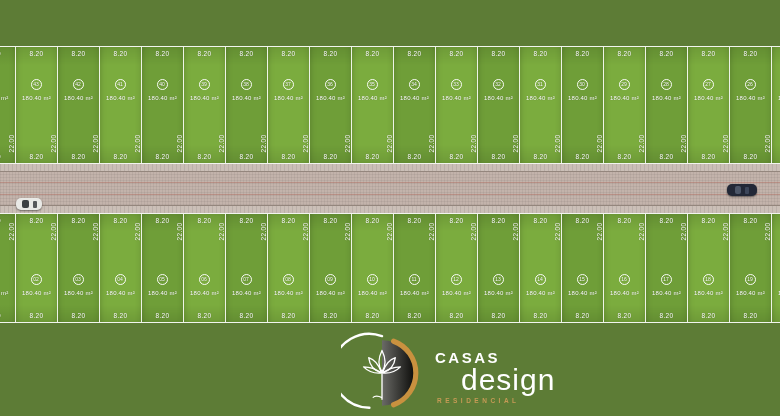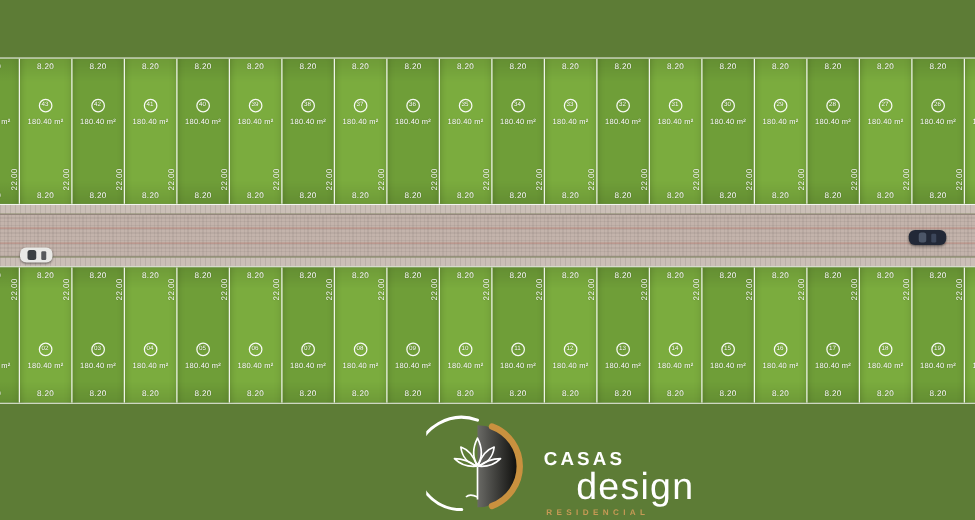--- a/index.html
+++ b/index.html
@@ -68,21 +68,21 @@
 
   .car{position:absolute;border-radius:5px;}
   .car-left{left:16px;top:26px;width:26px;height:12px;background:#e9e9e6;box-shadow:0 1px 2px rgba(0,0,0,.45);}
   .car-left .glass-f{position:absolute;left:6px;top:2px;width:7px;height:8px;background:#3c4043;border-radius:2px;}
   .car-left .glass-r{position:absolute;left:17px;top:2.5px;width:4px;height:7px;background:#56585b;border-radius:1px;}
   .car-right{left:727px;top:12px;width:30px;height:12px;background:#222837;box-shadow:0 1px 2px rgba(0,0,0,.5);}
   .car-right .glass-f{position:absolute;left:8px;top:2px;width:6px;height:8px;background:#4c5668;border-radius:2px;}
   .car-right .glass-r{position:absolute;left:18px;top:2.5px;width:4px;height:7px;background:#3c465a;border-radius:1px;}
 
   
-  .logo{position:absolute;left:341px;top:332px;display:flex;align-items:flex-end;}
+  .logo{position:absolute;left:341px;top:332px;display:flex;align-items:center;}
   .logo-icon{width:82px;height:82px;flex:0 0 82px;}
   .logo-text{margin-left:12px;padding-top:8px;color:#fff;}
   .brand-top{font-size:15px;font-weight:700;letter-spacing:2.5px;line-height:15px;}
   .brand-main{font-size:30px;font-weight:100;letter-spacing:1px;line-height:27px;margin-top:1px;margin-left:26px;}
   .brand-sub{font-size:6.5px;letter-spacing:3.5px;color:#c69a55;margin-top:4px;margin-left:2px;font-weight:700;}
 </style>
 </head>
 <body>
 
 <div class="scene">

